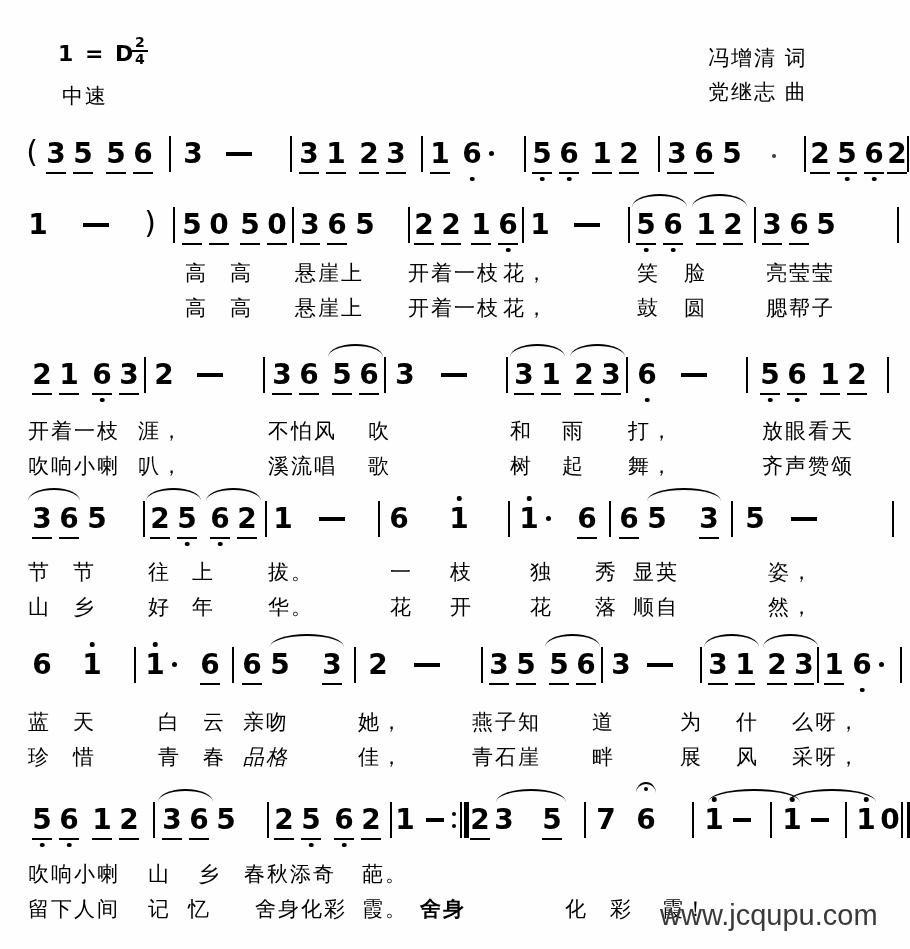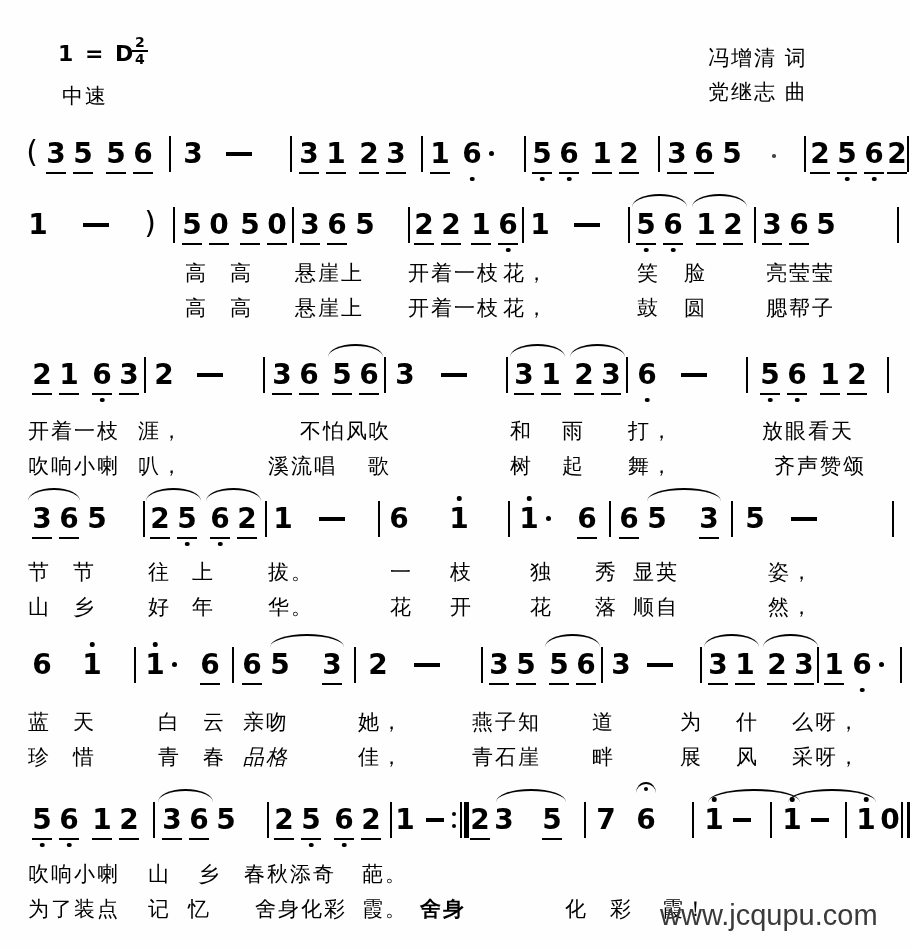--- a/index.html
+++ b/index.html
@@ -276,34 +276,34 @@
       <div class="lyr" style="left: 185px; top: 296px;">高</div>
       <div class="lyr" style="left: 230px; top: 296px;">高</div>
       <div class="lyr" style="left: 295px; top: 296px;">悬崖上</div>
       <div class="lyr" style="left: 408px; top: 296px;">开着一枝</div>
       <div class="lyr" style="left: 503px; top: 296px;">花，</div>
       <div class="lyr" style="left: 637px; top: 296px;">鼓</div>
       <div class="lyr" style="left: 684px; top: 296px;">圆</div>
       <div class="lyr" style="left: 766px; top: 296px;">腮帮子</div>
       <div class="lyr" style="left: 28px; top: 419px;">开着一枝</div>
       <div class="lyr" style="left: 138px; top: 419px;">涯，</div>
-      <div class="lyr" style="left: 268px; top: 419px; margin-left: 32px;">不怕风</div>
+      <div class="lyr" style="left: 268px; top: 419px;">不怕风</div>
       <div class="lyr" style="left: 368px; top: 419px;">吹</div>
       <div class="lyr" style="left: 510px; top: 419px;">和</div>
       <div class="lyr" style="left: 562px; top: 419px;">雨</div>
       <div class="lyr" style="left: 628px; top: 419px;">打，</div>
       <div class="lyr" style="left: 762px; top: 419px;">放眼看天</div>
       <div class="lyr" style="left: 28px; top: 454px;">吹响小喇</div>
       <div class="lyr" style="left: 138px; top: 454px;">叭，</div>
       <div class="lyr" style="left: 268px; top: 454px;">溪流唱</div>
       <div class="lyr" style="left: 368px; top: 454px;">歌</div>
       <div class="lyr" style="left: 510px; top: 454px;">树</div>
       <div class="lyr" style="left: 562px; top: 454px;">起</div>
       <div class="lyr" style="left: 628px; top: 454px;">舞，</div>
-      <div class="lyr" style="left: 762px; top: 454px; margin-left: 12px;">齐声赞颂</div>
+      <div class="lyr" style="left: 762px; top: 454px;">齐声赞颂</div>
       <div class="lyr" style="left: 28px; top: 560px;">节</div>
       <div class="lyr" style="left: 73px; top: 560px;">节</div>
       <div class="lyr" style="left: 148px; top: 560px;">往</div>
       <div class="lyr" style="left: 192px; top: 560px;">上</div>
       <div class="lyr" style="left: 268px; top: 560px;">拔。</div>
       <div class="lyr" style="left: 390px; top: 560px;">一</div>
       <div class="lyr" style="left: 450px; top: 560px;">枝</div>
       <div class="lyr" style="left: 530px; top: 560px;">独</div>
       <div class="lyr" style="left: 595px; top: 560px;">秀</div>
       <div class="lyr" style="left: 633px; top: 560px;">显英</div>
@@ -339,21 +339,21 @@
       <div class="lyr" style="left: 472px; top: 745px;">青石崖</div>
       <div class="lyr" style="left: 592px; top: 745px;">畔</div>
       <div class="lyr" style="left: 680px; top: 745px;">展</div>
       <div class="lyr" style="left: 736px; top: 745px;">风</div>
       <div class="lyr" style="left: 792px; top: 745px;">采呀，</div>
       <div class="lyr" style="left: 28px; top: 862px;">吹响小喇</div>
       <div class="lyr" style="left: 148px; top: 862px;">山</div>
       <div class="lyr" style="left: 198px; top: 862px;">乡</div>
       <div class="lyr" style="left: 244px; top: 862px;">春秋添奇</div>
       <div class="lyr" style="left: 362px; top: 862px;">葩。</div>
-      <div class="lyr" style="left: 28px; top: 897px;">为了装点</div>
+      <div class="lyr" style="left: 28px; top: 897px;">留下人间</div>
       <div class="lyr" style="left: 148px; top: 897px;">记</div>
       <div class="lyr" style="left: 188px; top: 897px;">忆</div>
       <div class="lyr" style="left: 255px; top: 897px;">舍身化彩</div>
       <div class="lyr" style="left: 362px; top: 897px;">霞。</div>
       <div class="lyr" style="left: 420px; top: 897px; font-weight: bold;">舍身</div>
       <div class="lyr" style="left: 565px; top: 897px;">化</div>
       <div class="lyr" style="left: 610px; top: 897px;">彩</div>
       <div class="lyr" style="left: 662px; top: 897px;">霞！</div>
     </div>
   <div class="watermark">www.jcqupu.com</div>

